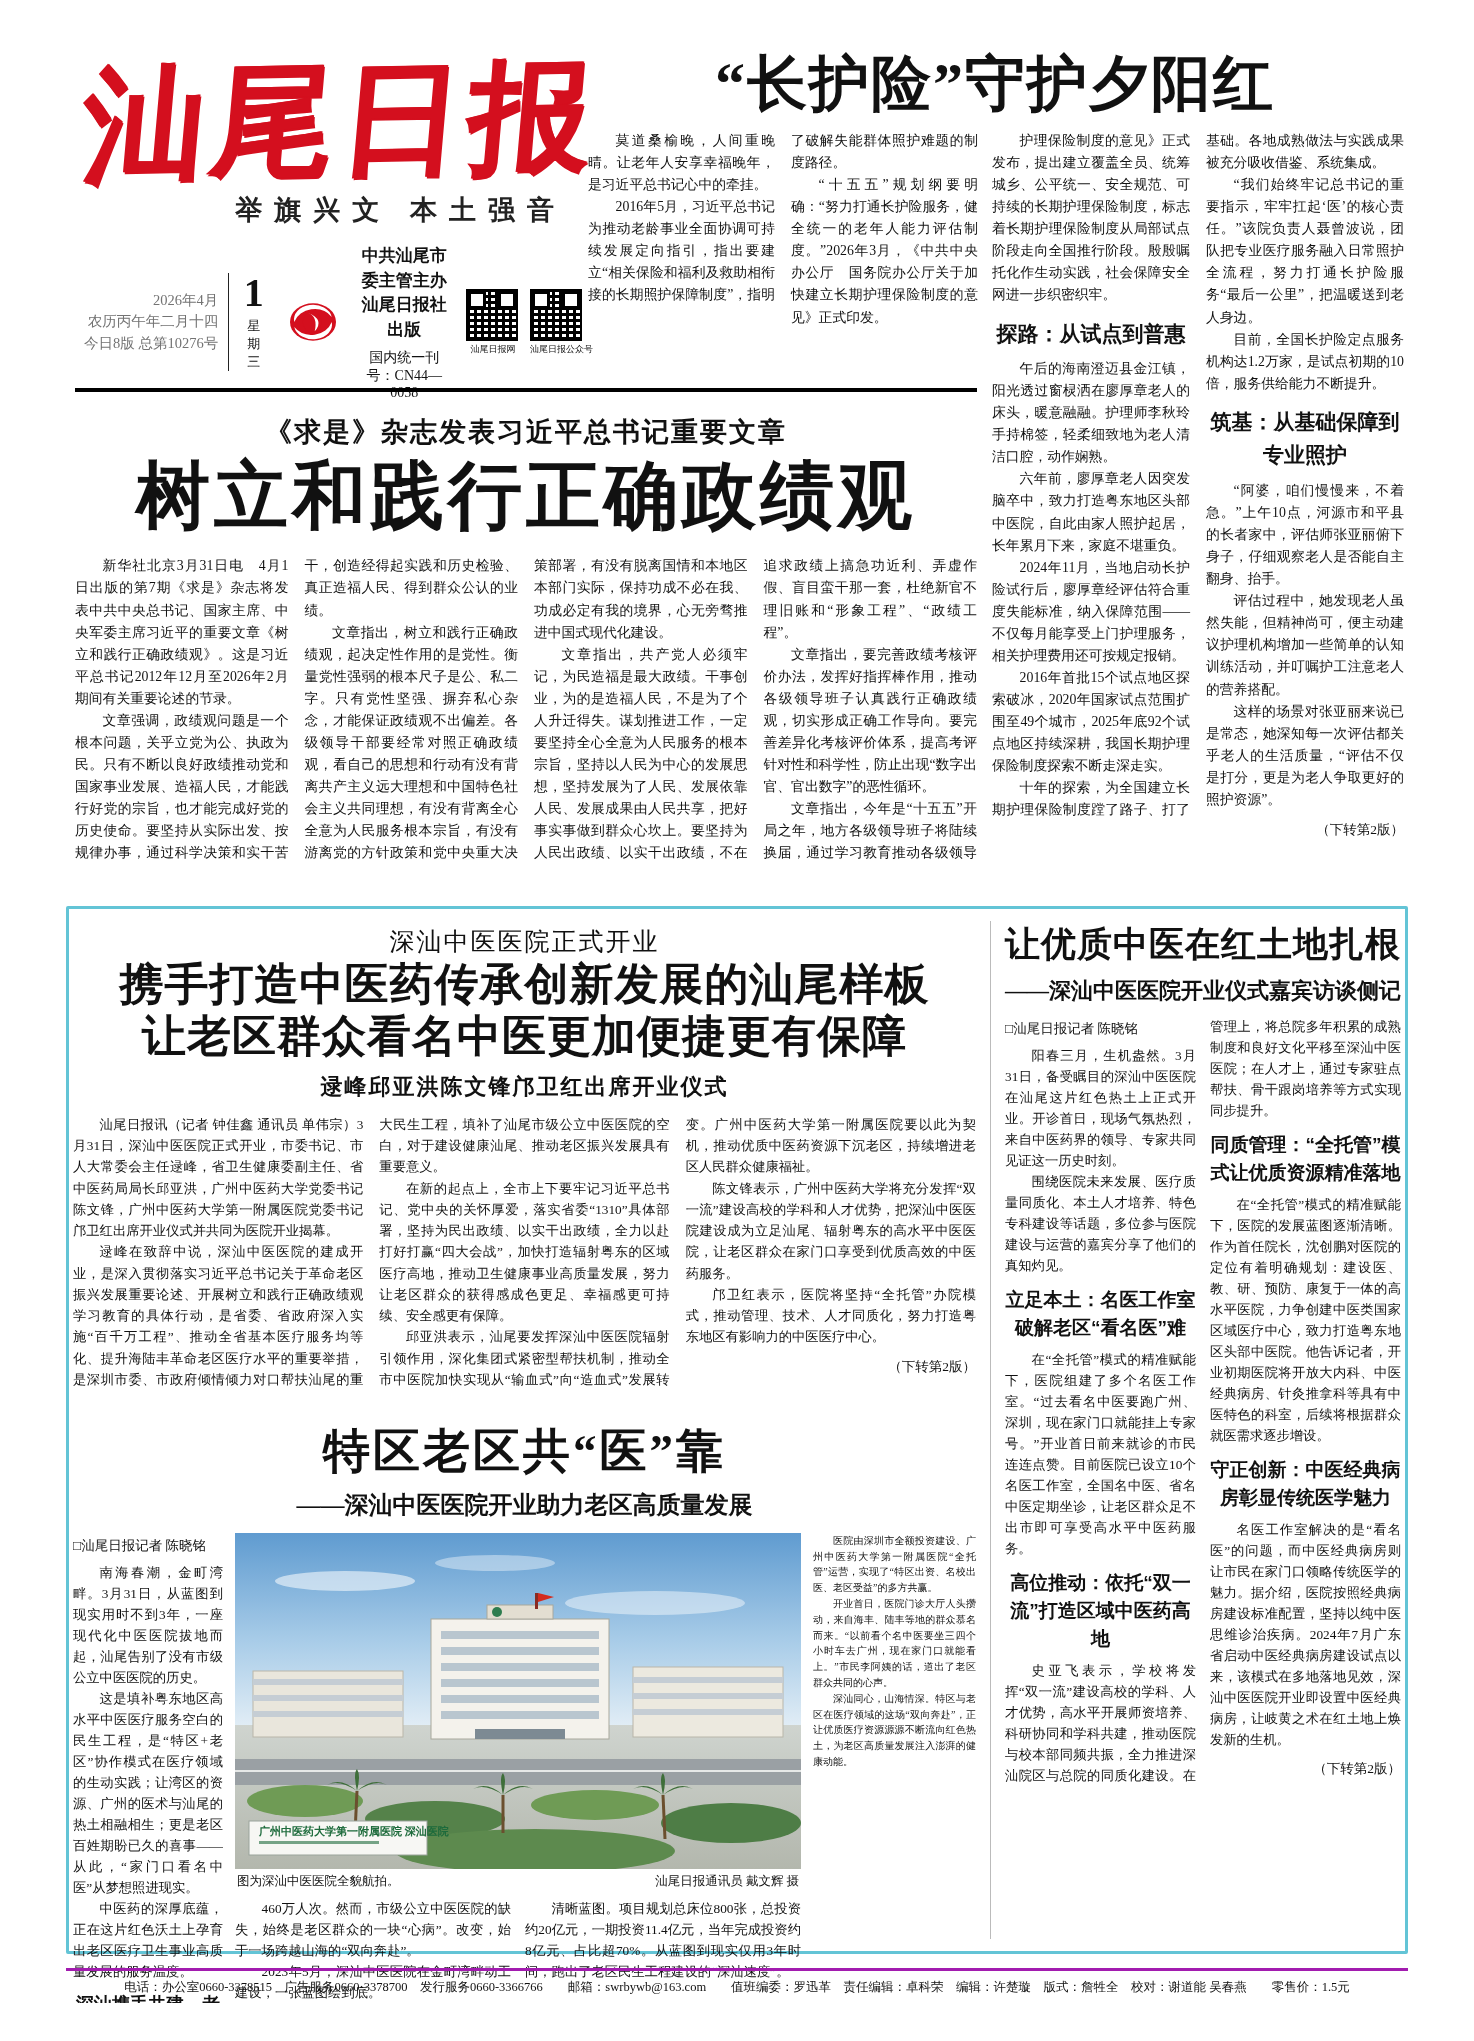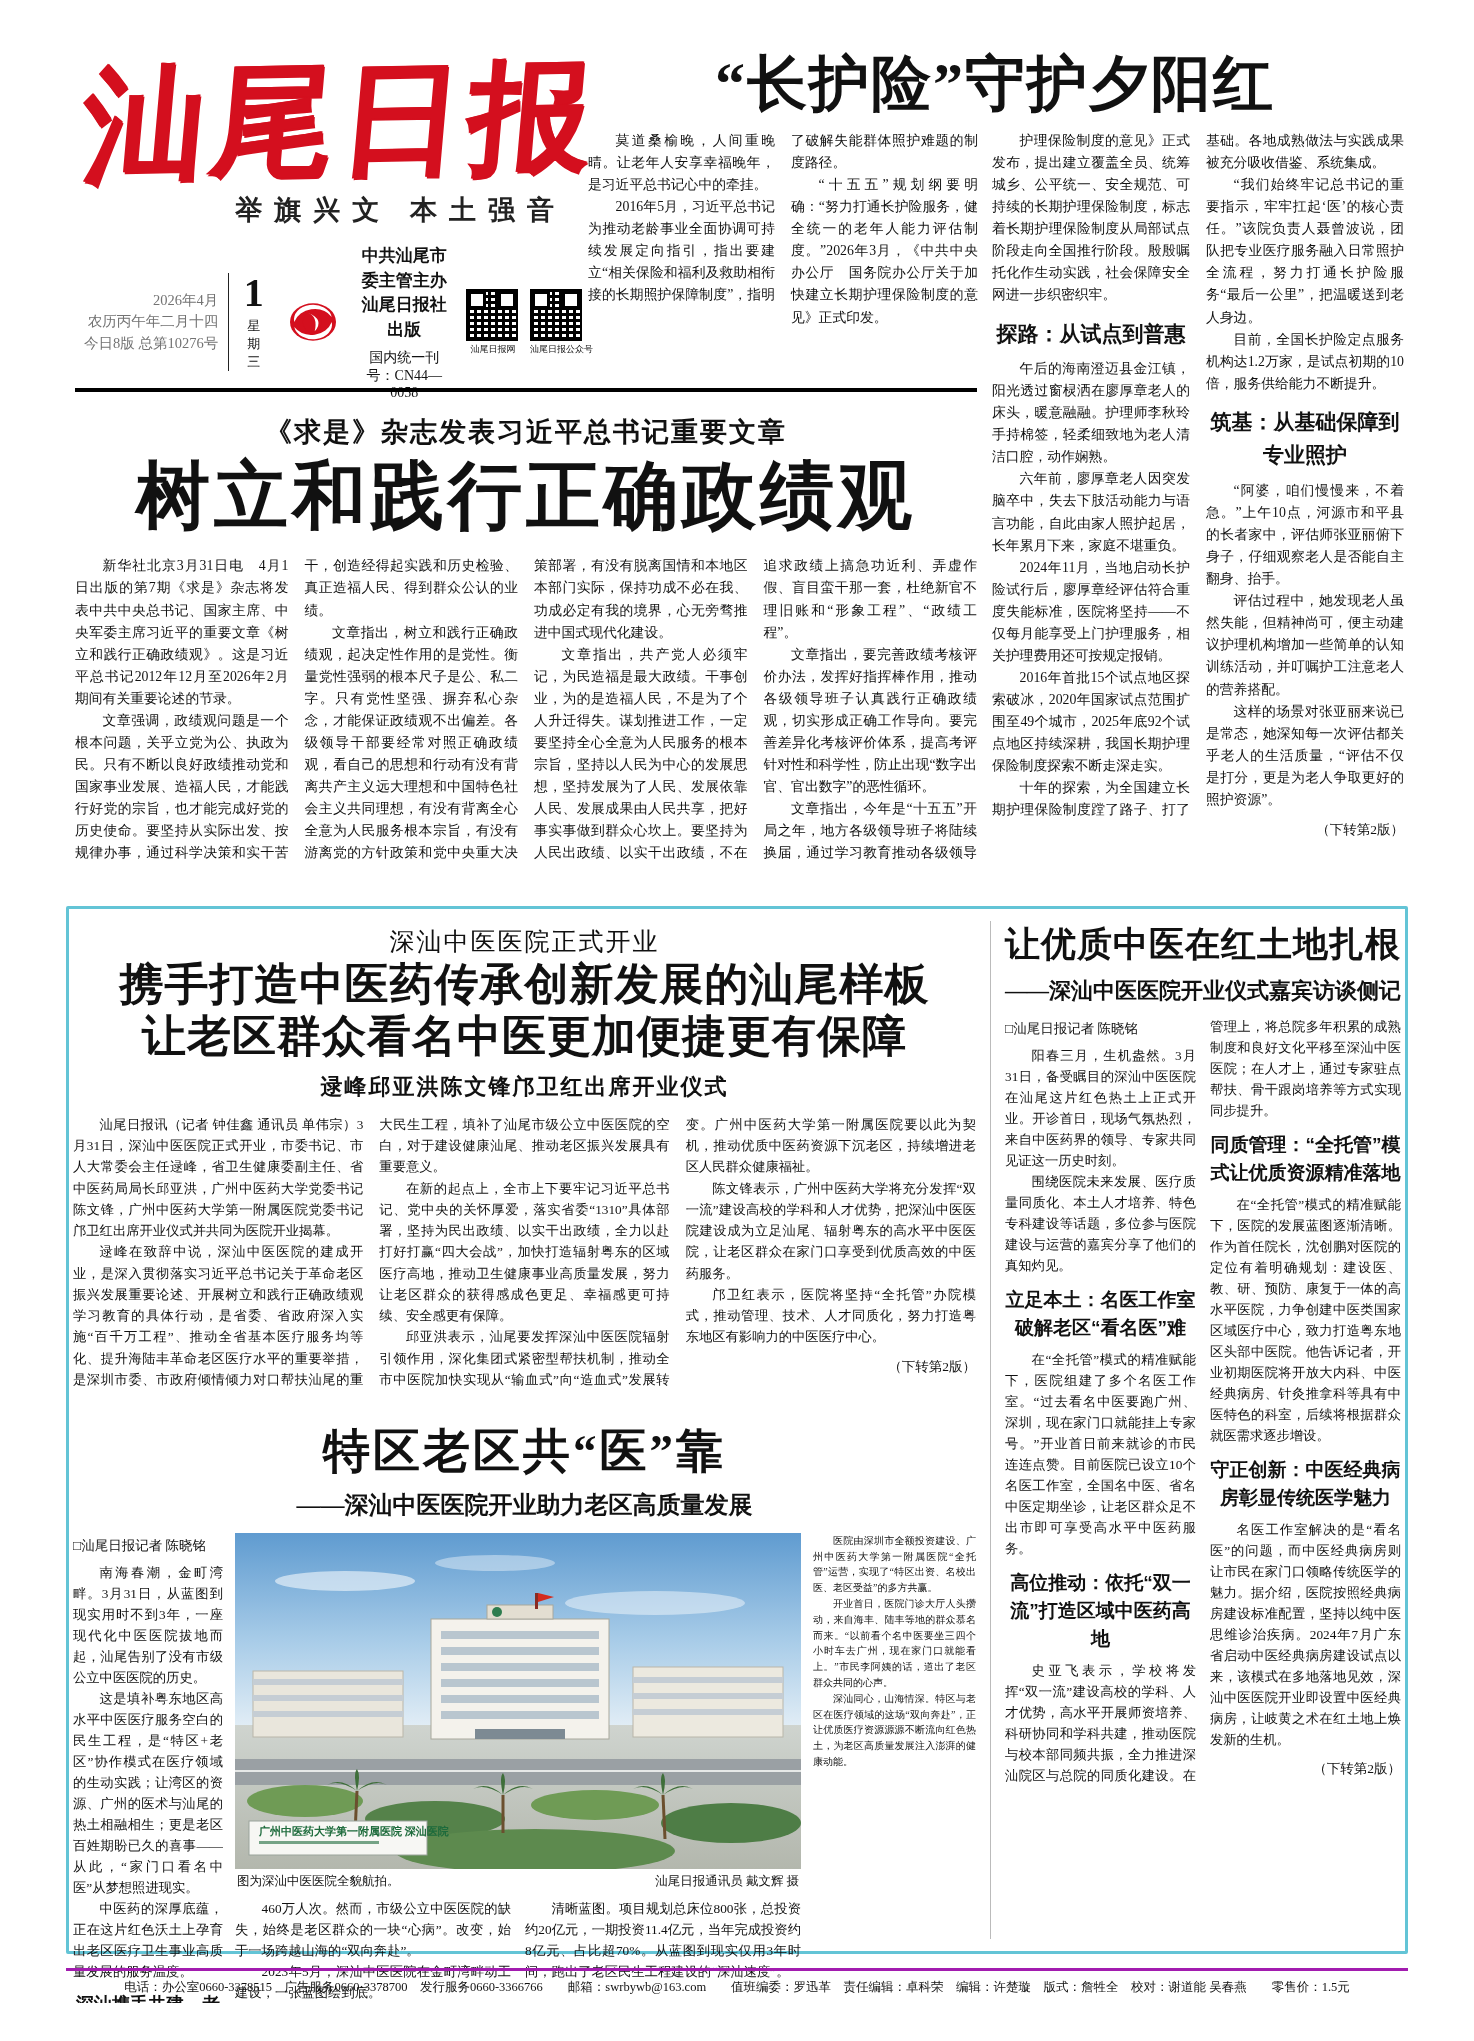--- a/index.html
+++ b/index.html
@@ -117,22 +117,22 @@
   </div>
   <div class="abs newscol c2" style="left:588px;top:130px;width:390px;height:246px;">
     <p>莫道桑榆晚，人间重晚晴。让老年人安享幸福晚年，是习近平总书记心中的牵挂。</p>
     <p>2016年5月，习近平总书记为推动老龄事业全面协调可持续发展定向指引，指出要建立“相关保险和福利及救助相衔接的长期照护保障制度”，指明了破解失能群体照护难题的制度路径。</p>
     <p>“十五五”规划纲要明确：“努力打通长护险服务，健全统一的老年人能力评估制度。”2026年3月，《中共中央办公厅　国务院办公厅关于加快建立长期护理保险制度的意见》正式印发。</p>
   </div>
   <div class="abs newscol c2" style="left:992px;top:130px;width:412px;height:742px;">
     <p>护理保险制度的意见》正式发布，提出建立覆盖全员、统筹城乡、公平统一、安全规范、可持续的长期护理保险制度，标志着长期护理保险制度从局部试点阶段走向全国推行阶段。殷殷嘱托化作生动实践，社会保障安全网进一步织密织牢。</p>
     <div class="subhd">探路：从试点到普惠</div>
     <p>午后的海南澄迈县金江镇，阳光透过窗棂洒在廖厚章老人的床头，暖意融融。护理师李秋玲手持棉签，轻柔细致地为老人清洁口腔，动作娴熟。</p>
-    <p>六年前，廖厚章老人因突发脑卒中，失去下肢活动能力与语言功能，自此由家人照护起居，长年累月下来，家庭不堪重负。</p>
-    <p>2024年11月，当地启动长护险试行后，廖厚章经评估符合重度失能标准，医院将坚持——不仅每月能享受上门护理服务，相关护理费用还可按规定报销。</p>
+    <p>六年前，廖厚章老人因突发脑卒中，致力打造粤东地区头部中医院，自此由家人照护起居，长年累月下来，家庭不堪重负。</p>
+    <p>2024年11月，当地启动长护险试行后，廖厚章经评估符合重度失能标准，纳入保障范围——不仅每月能享受上门护理服务，相关护理费用还可按规定报销。</p>
     <p>2016年首批15个试点地区探索破冰，2020年国家试点范围扩围至49个城市，2025年底92个试点地区持续深耕，我国长期护理保险制度探索不断走深走实。</p>
     <p>十年的探索，为全国建立长期护理保险制度蹚了路子、打了基础。各地成熟做法与实践成果被充分吸收借鉴、系统集成。</p>
     <p>“我们始终牢记总书记的重要指示，牢牢扛起‘医’的核心责任。”该院负责人聂曾波说，团队把专业医疗服务融入日常照护全流程，努力打通长护险服务“最后一公里”，把温暖送到老人身边。</p>
     <p>目前，全国长护险定点服务机构达1.2万家，是试点初期的10倍，服务供给能力不断提升。</p>
     <div class="subhd">筑基：从基础保障到专业照护</div>
     <p>“阿婆，咱们慢慢来，不着急。”上午10点，河源市和平县的长者家中，评估师张亚丽俯下身子，仔细观察老人是否能自主翻身、抬手。</p>
     <p>评估过程中，她发现老人虽然失能，但精神尚可，便主动建议护理机构增加一些简单的认知训练活动，并叮嘱护工注意老人的营养搭配。</p>
     <p>这样的场景对张亚丽来说已是常态，她深知每一次评估都关乎老人的生活质量，“评估不仅是打分，更是为老人争取更好的照护资源”。</p>
     <div class="jump">（下转第2版）</div>
   </div>

